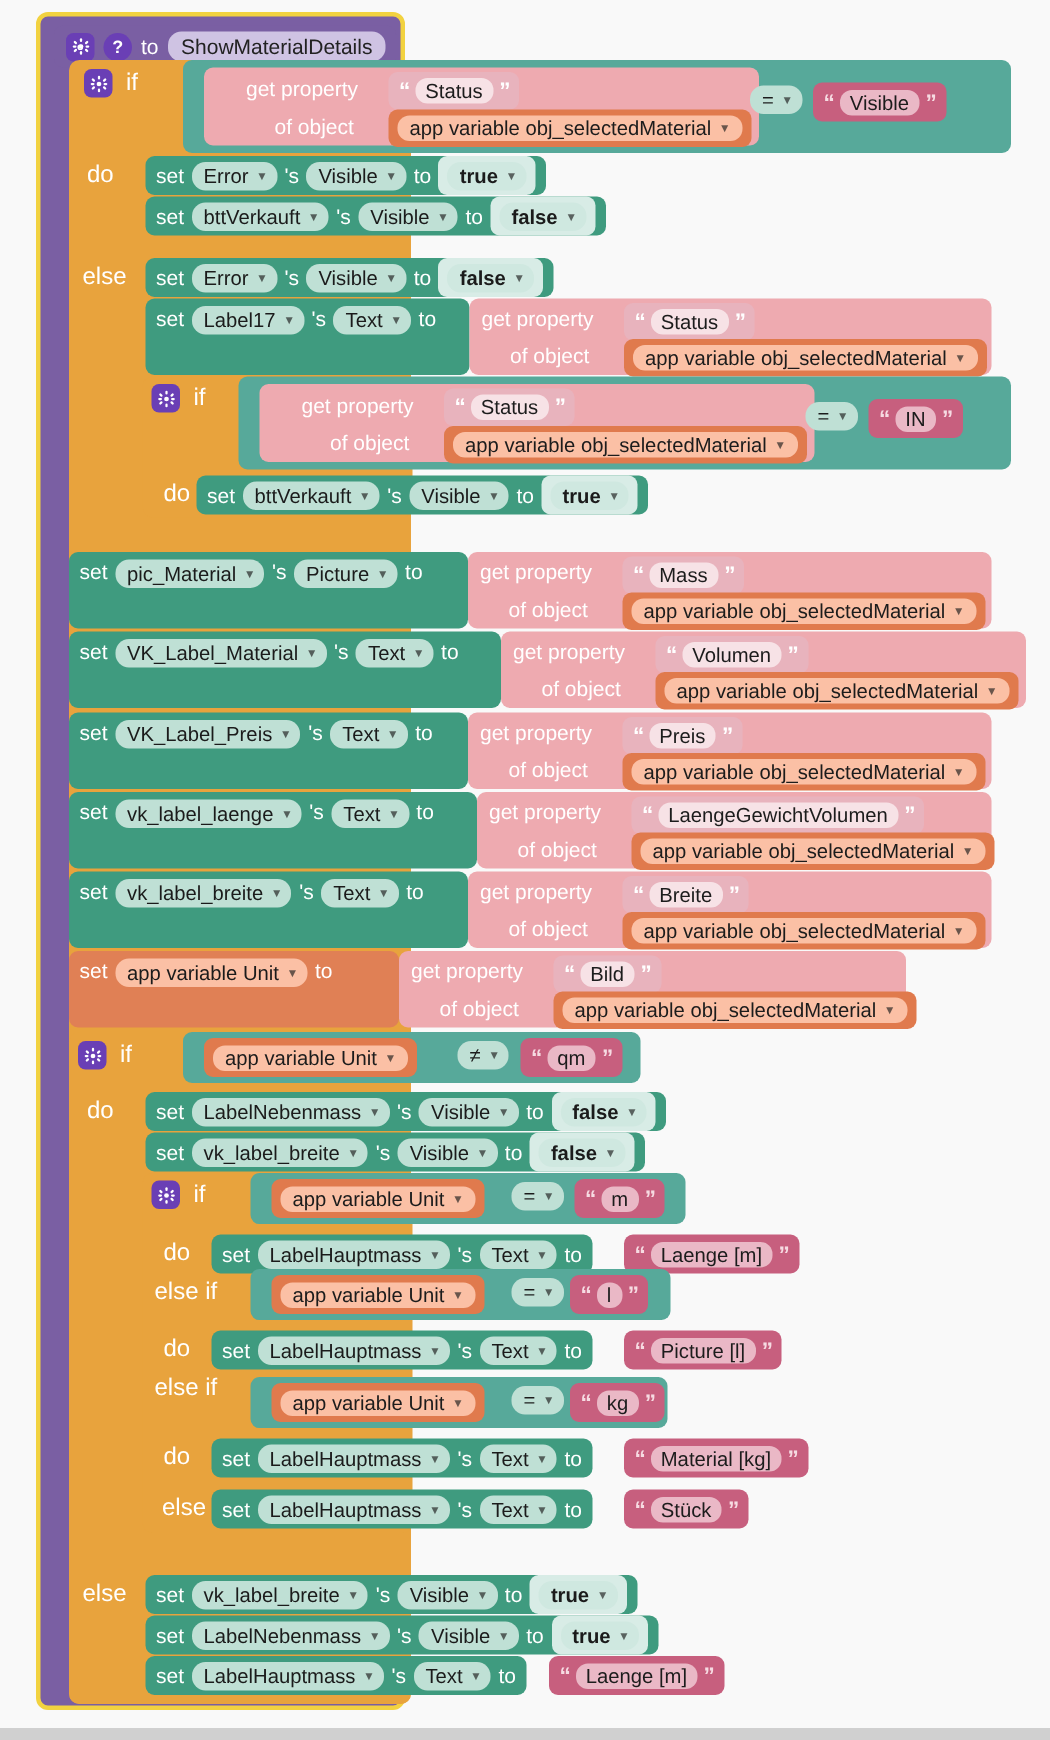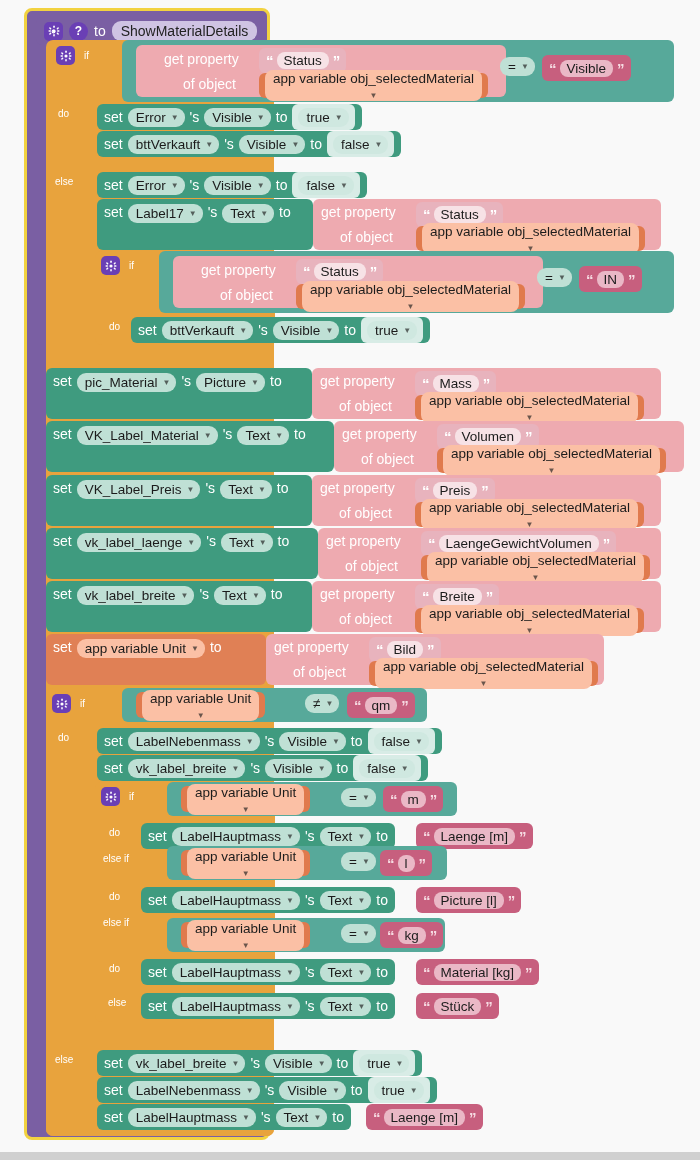--- a/index.html
+++ b/index.html
@@ -109,40 +109,40 @@
 
   
   .avar{
     background:#e07a4d; border-radius:6px;
     display:inline-flex; align-items:center; gap:4px;
     padding:0 6px; height:25px; font-size:13.5px; white-space:nowrap;
   }
   .avar .v{
     background:#fbc0a5; color:#1c1c1c;
     padding:1px 8px; border-radius:8px;
-    display:inline-flex; align-items:center; gap:5px;flex-direction:column;
+    display:inline-flex; align-items:center; gap:5px;
   }
 
   
   .dd{
     background:#bfe0d5; color:#1b1b1b; font-size:13.5px;
     padding:2px 6px 2px 8px; border-radius:9px;
     display:inline-flex; align-items:center; gap:5px; white-space:nowrap;
   }
-  .dd.bool{ background:#cfe8e0; }
+  .dd.bool{ background:#cfe8e0;font-weight:bold; }
   .dd.opr{ background:#bfe0d5; }
   .dd.orange{ background:#fbc0a5; }
   .caret{ font-size:8px; opacity:.65; }
 
   
   .valslot{
     background:#d8ece6; border-radius:6px;
     display:inline-flex; align-items:center; padding:0 6px; height:26px;
   }
-  .lbl{color:#fff;font-size:10px;}
+  .lbl{color:#fff;font-size:16px;}
 </style>
 </head>
 <body>
 
 <div id="canvas">
 
   <div class="blk proc">
     <div class="proc-head">
       <span class="gear-btn">
         <svg width="13" height="13" viewBox="0 0 24 24">

